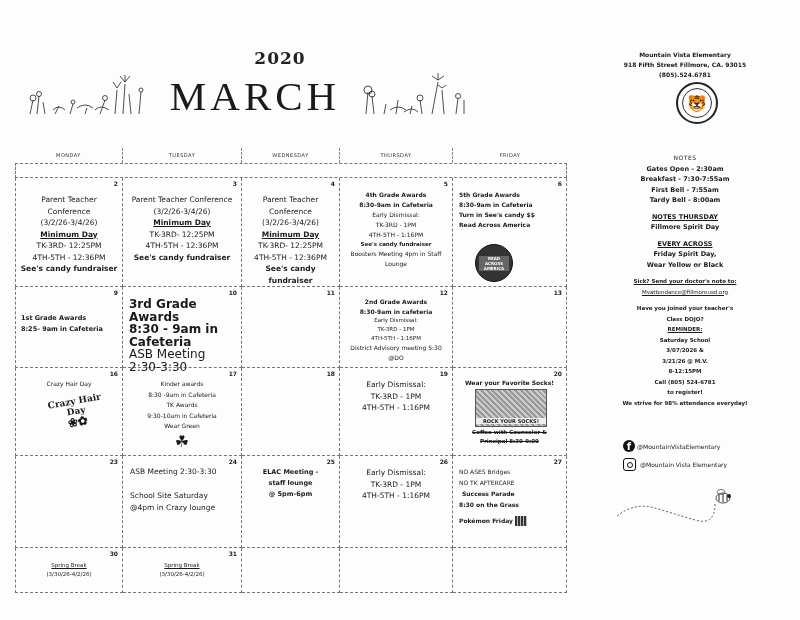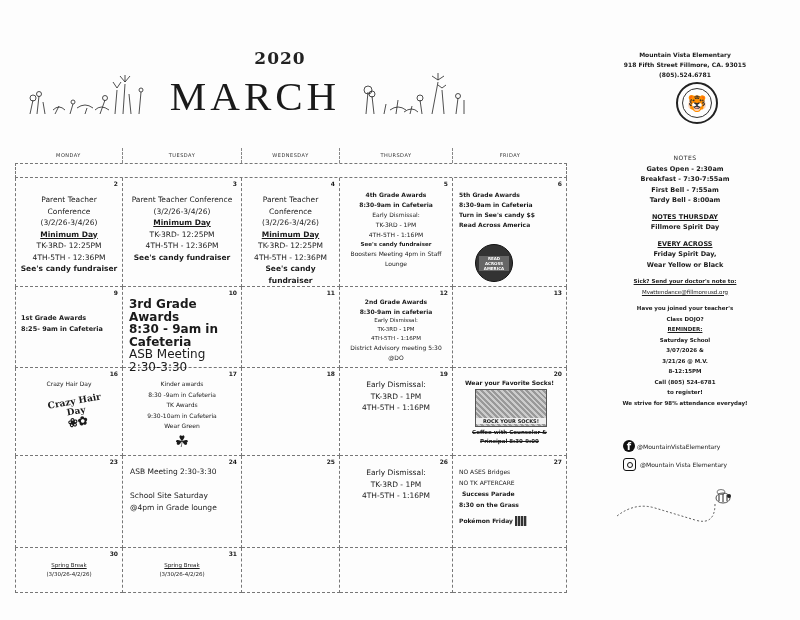--- a/index.html
+++ b/index.html
@@ -231,25 +231,30 @@
 
   <div class="cell" style="left:0;top:308px;width:108px;height:92px;border-left:1px dashed #777;">
     <span class="num">23</span>
   </div>
   <div class="cell" style="left:108px;top:308px;width:119px;height:92px;">
     <span class="num">24</span>
     <div class="body left" style="top:10px;font-size:7.5px;line-height:12px;padding-left:5px;">
       <div>ASB Meeting 2:30-3:30</div>
       <div style="height:12px;"></div>
       <div>School Site Saturday</div>
-      <div>@4pm in Grade lounge</div>
+      <div>@4pm in Crazy lounge</div>
     </div>
   </div>
   <div class="cell" style="left:227px;top:308px;width:98px;height:92px;">
     <span class="num">25</span>
+    <div class="body b" style="top:11px;font-size:6.5px;line-height:11px;">
+      <div>ELAC Meeting -</div>
+      <div>staff lounge</div>
+      <div>@ 5pm-6pm</div>
+    </div>
   </div>
   <div class="cell" style="left:325px;top:308px;width:113px;height:92px;">
     <span class="num">26</span>
     <div class="body" style="top:11px;font-size:7.5px;line-height:11.5px;">
       <div>Early Dismissal:</div>
       <div>TK-3RD - 1PM</div>
       <div>4TH-5TH - 1:16PM</div>
     </div>
   </div>
   <div class="cell" style="left:438px;top:308px;width:114px;height:92px;">

